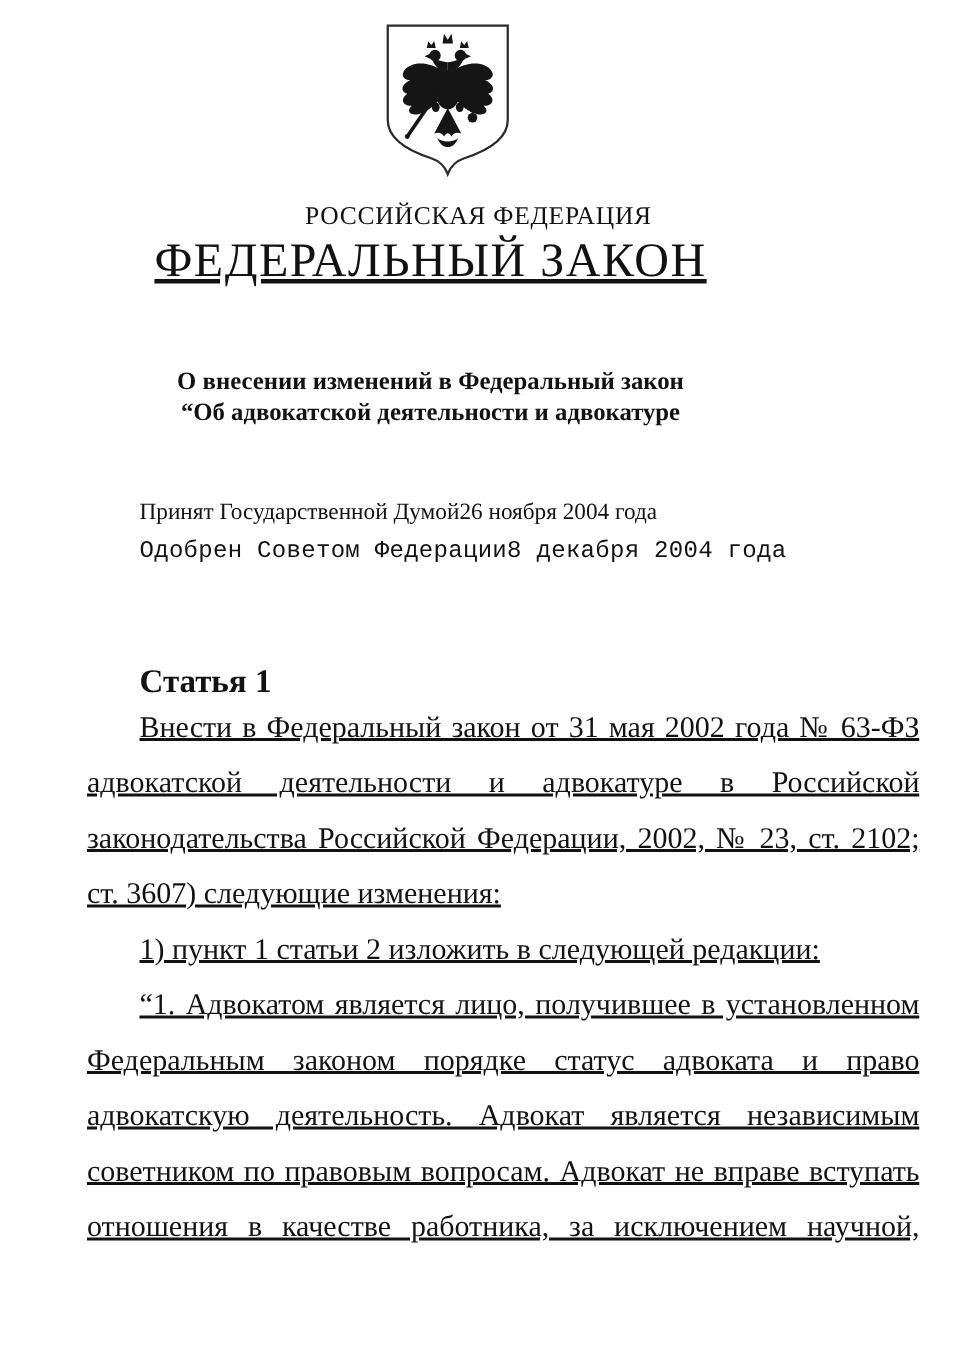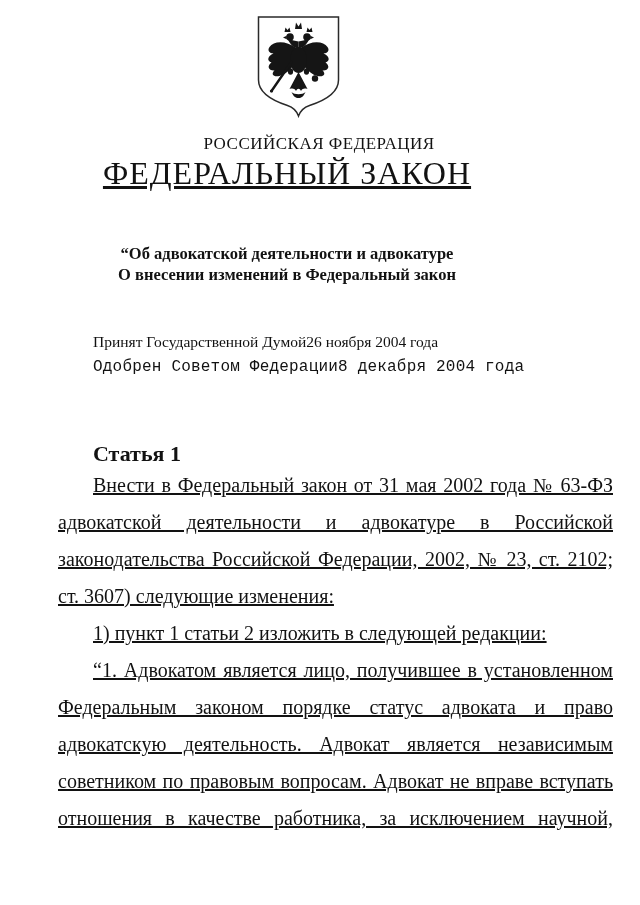--- a/index.html
+++ b/index.html
@@ -88,23 +88,23 @@
 
       <path d="M34,76 C37,79 45,79 48,76 C46,80.5 44,82 41,82 C38,82 36,80.5 34,76 Z"></path>
     </g>
   </svg>
 
   <div class="country">РОССИЙСКАЯ ФЕДЕРАЦИЯ</div>
   <div class="doctype">ФЕДЕРАЛЬНЫЙ ЗАКОН</div>
 
   <div class="law-title">
 
+      <div class="title-line">О внесении изменений в Федеральный закон</div>
+
       <div class="title-line">“Об адвокатской деятельности и адвокатуре</div>
-
-      <div class="title-line">О внесении изменений в Федеральный закон</div>
 
     </div>
 
   <div class="adoption">
 
       <div class="adoption-row">
         <span class="cell">Принят Государственной Думой</span>
         <span class="cell">26 ноября 2004 года</span>
       </div>
 

